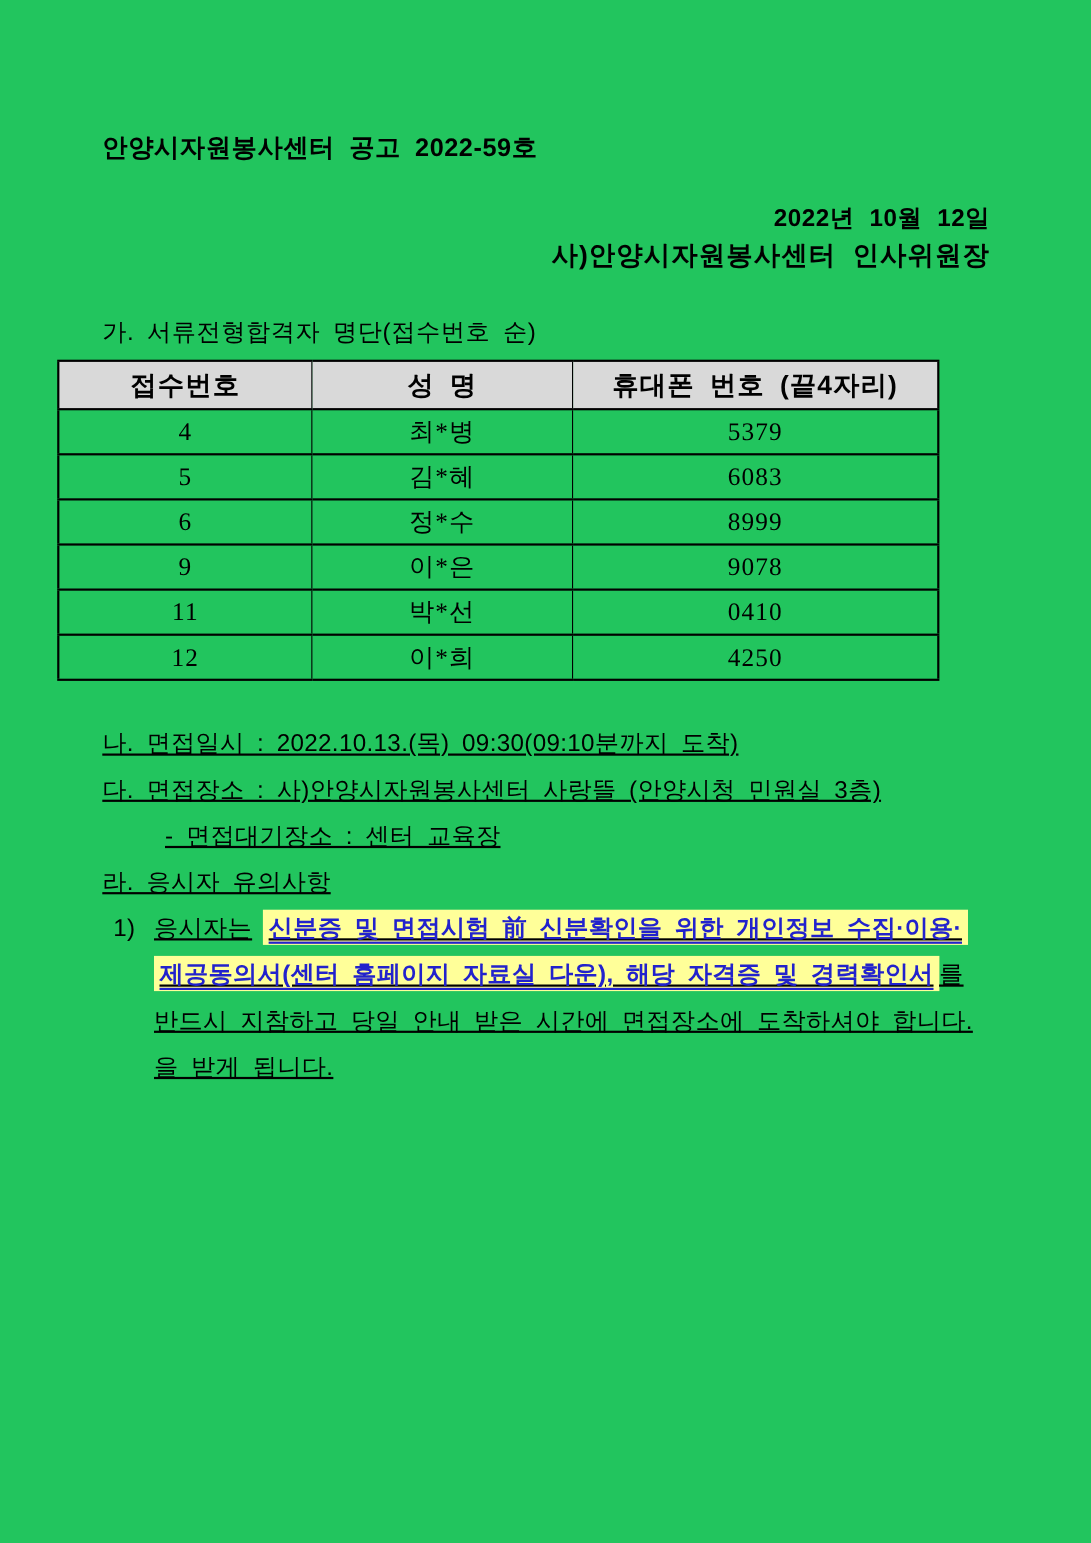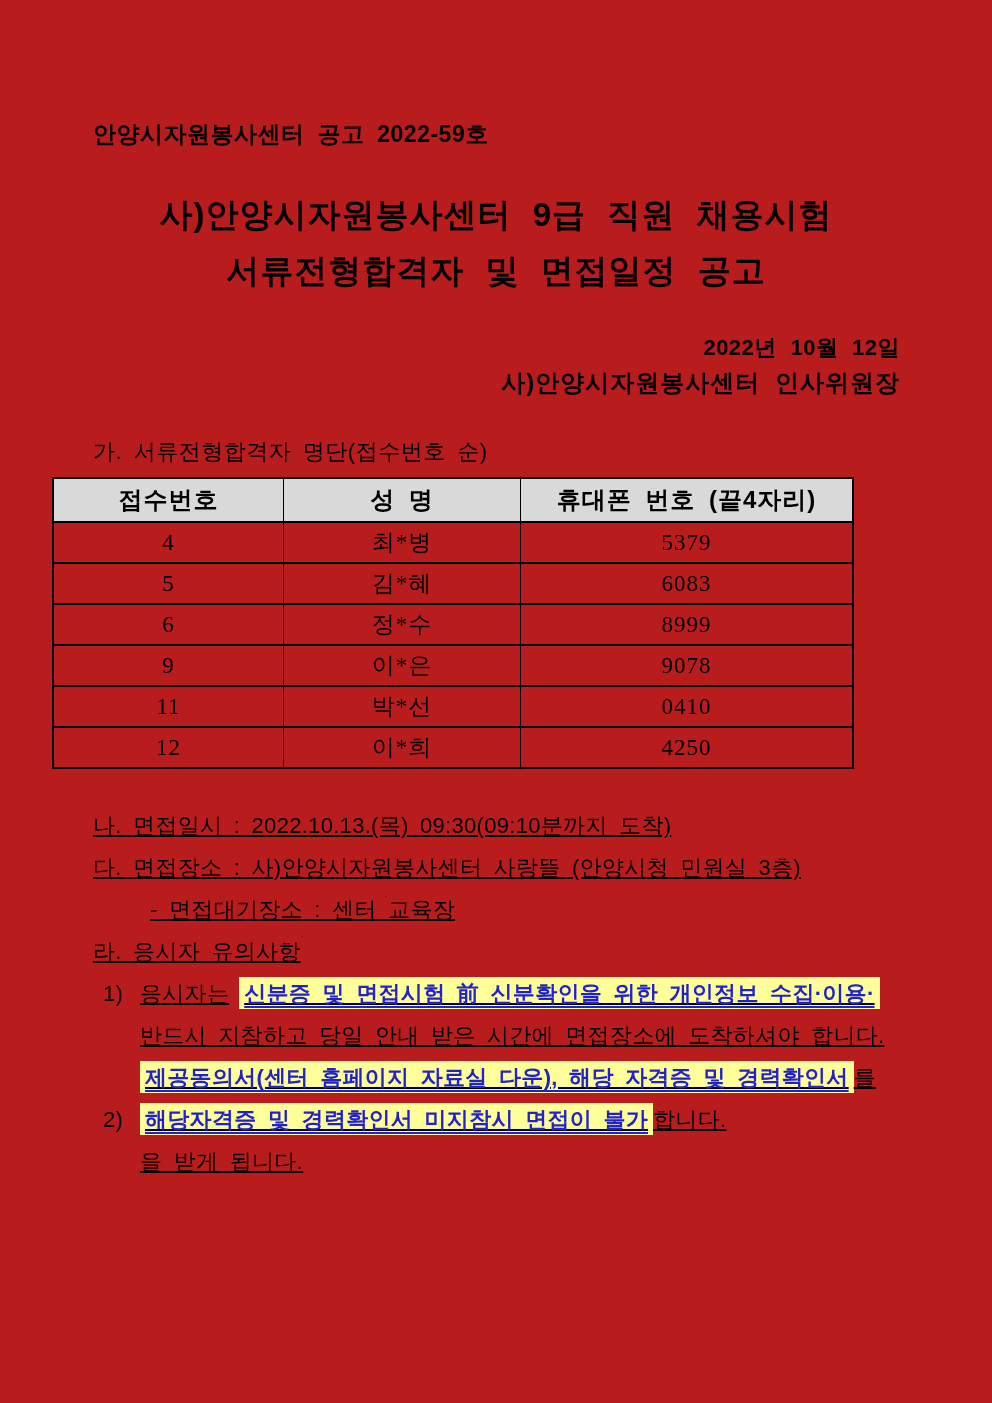--- a/index.html
+++ b/index.html
@@ -2,21 +2,21 @@
 <html lang="ko"><head>
 <meta charset="utf-8">
 <style>
   html, body { margin: 0; padding: 0; background: #ffffff; }
   body {
     width: 992px; height: 1403px;
     font-family: "Liberation Sans", sans-serif;
     color: #000000;
     overflow: hidden;
   }
-  .page { position: relative; width: 992px; height: 1403px; background: #b91c1c; }
+  .page { position: relative; width: 992px; height: 1403px; background: #22c55e; }
 
   .doc-number {
     padding-top: 119px;
     margin-left: 93px;
     font-size: 23px;
     font-weight: 700;
     letter-spacing: 0.5px;
     word-spacing: 6px;
     line-height: 30px;
   }
@@ -105,24 +105,20 @@
     padding: 4px 5px 3px 5px;
   }
 </style>
 </head>
 <body>
 
 <div class="page">
 
   <div class="doc-number">안양시자원봉사센터 공고 2022-59호</div>
 
-  <div class="title-block">
-    <div>사)안양시자원봉사센터 9급 직원 채용시험</div>
-    <div>서류전형합격자 및 면접일정 공고</div>
-  </div>
 
   <div class="right-block">
     <div class="date-line">2022년 10월 12일</div>
     <div class="issuer-line">사)안양시자원봉사센터 인사위원장</div>
   </div>
 
   <div class="section-a-heading">가. 서류전형합격자 명단(접수번호 순)</div>
 
   <table class="pass-table">
     <thead>
@@ -171,26 +167,23 @@
     <div class="line">나. 면접일시 : 2022.10.13.(목) 09:30(09:10분까지 도착)</div>
 
     <div class="line">다. 면접장소 : 사)안양시자원봉사센터 사랑뜰 (안양시청 민원실 3층)</div>
     <div class="line sub-indent">- 면접대기장소 : 센터 교육장</div>
 
     <div class="line">라. 응시자 유의사항</div>
 
     <div class="line">
       <span class="note-no">1)</span><span class="lead">응시자는</span><span class="hl">신분증 및 면접시험 前 신분확인을 위한 개인정보 수집·이용·</span>
     </div>
-    <div class="line cont">반드시 지참하고 당일 안내 받은 시간에 면접장소에 도착하셔야 합니다.</div>
     <div class="line cont">
       <span class="hl">제공동의서(센터 홈페이지 자료실 다운), 해당 자격증 및 경력확인서</span><span>를</span>
     </div>
+    <div class="line cont">반드시 지참하고 당일 안내 받은 시간에 면접장소에 도착하셔야 합니다.</div>
 
-    <div class="line">
-      <span class="note-no">2)</span><span class="hl">해당자격증 및 경력확인서 미지참시 면접이 불가</span><span>합니다.</span>
-    </div>
 
     <div class="line cont">을 받게 됩니다.</div>
 
   </div>
 
 </div>
 
 </body></html>

